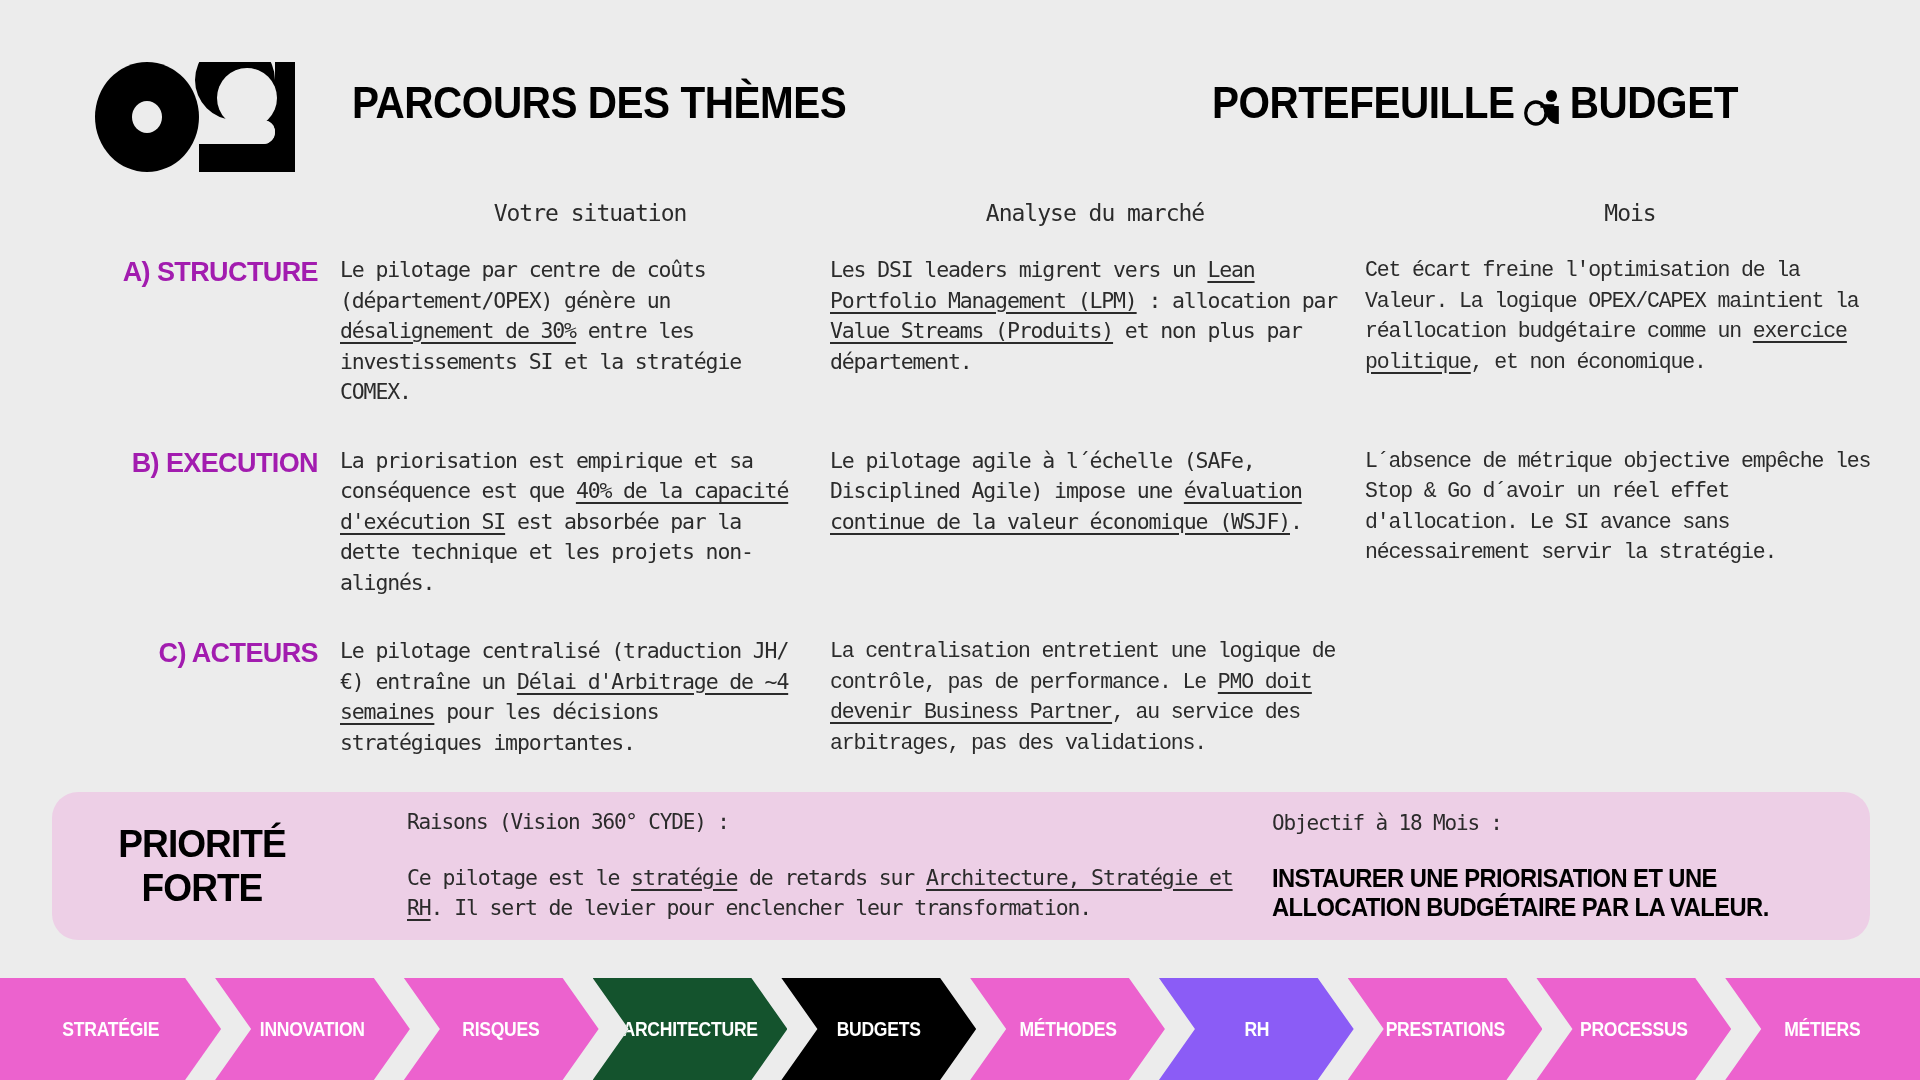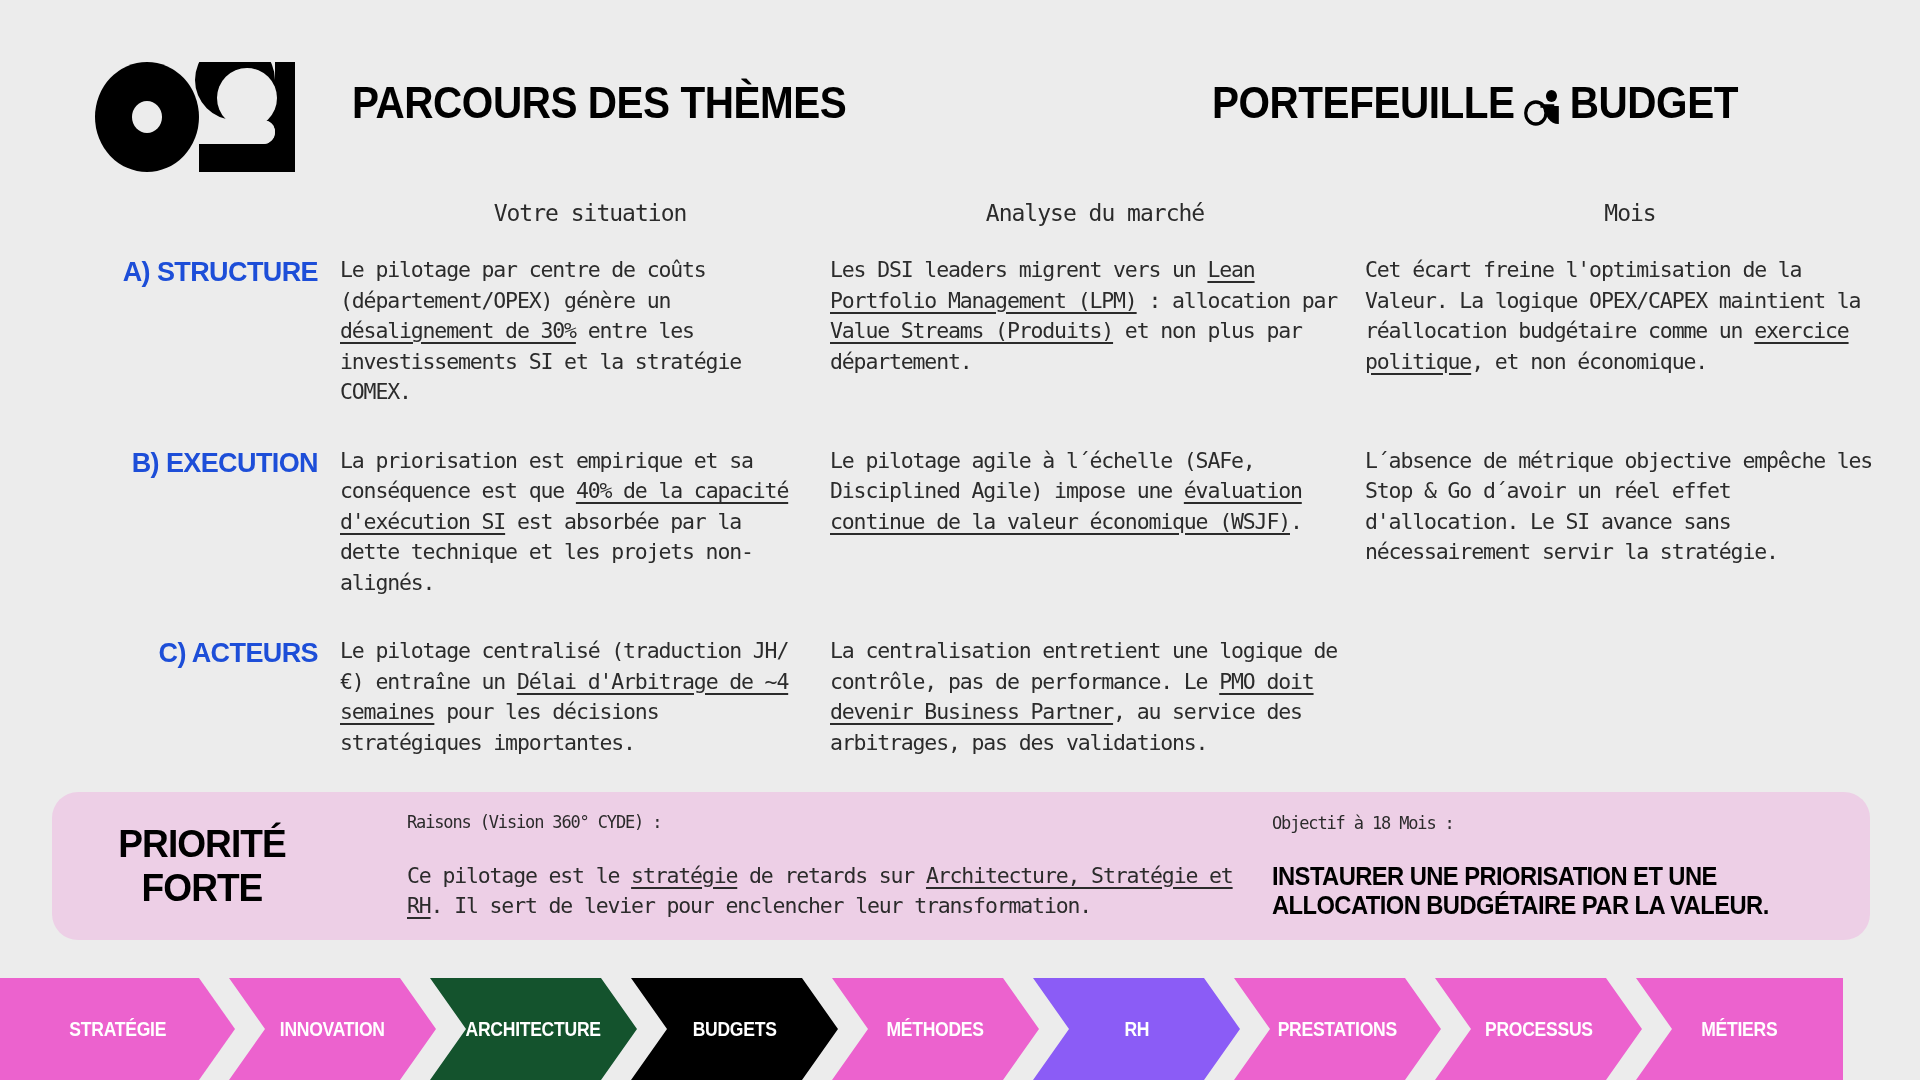--- a/index.html
+++ b/index.html
@@ -44,34 +44,34 @@
   }
   .ch1 { left:340px; width:500px; }
   .ch2 { left:830px; width:530px; }
   .ch3 { left:1365px; width:530px; }
 
   
   .rows { position:absolute; left:0; top:255px; width:1920px; }
   .row { position:relative; width:1920px; display:flex; }
   .row-label {
     width:340px; flex:none; text-align:right; padding-right:22px;
-    font-size:27px; font-weight:bold; letter-spacing:-0.6px; color:#1d4ed8;
+    font-size:27px; font-weight:bold; letter-spacing:-0.6px; color:#a21caf;
     white-space:nowrap;
   }
   .row-label .ltr { font-weight:bold; }
   .row-label .lname { font-weight:bold; }
   .cell {
     font-family:"DejaVu Sans Mono", monospace;
     font-size:21.5px; line-height:30.5px; color:#2b2b2b;
     letter-spacing:-1.15px;
     padding-right:22px;
   }
   .c1 { width:490px; flex:none; }
   .c2 { width:535px; flex:none; }
-  .c3 { width:545px; flex:none; }
+  .c3 { width:545px; flex:none;font-family:Liberation Mono, monospace; }
   .cell u { text-decoration:underline; text-underline-offset:4px; }
 
   .rowA { top:0px; }
   .rowB { margin-top:38px; }
   .rowC { margin-top:38px; }
   .rowA .row-label, .rowB .row-label, .rowC .row-label { padding-top:2px; }
 
   
   .banner {
     position:absolute; left:52px; top:792px; width:1818px; height:148px;
@@ -81,21 +81,21 @@
   .banner-title {
     width:300px; flex:none; text-align:center;
     font-size:39px; font-weight:bold; line-height:44px;
     letter-spacing:-1px; color:#000;
     transform:scaleX(0.95);
   }
   .banner-mid { width:900px; flex:none; padding-left:55px; }
   .banner-right { flex:1; padding-left:20px; }
   .b-label {
     font-family:"DejaVu Sans Mono", monospace;
-    font-size:17px; color:#2b2b2b; letter-spacing:-1.15px;
+    font-size:21px; color:#2b2b2b; letter-spacing:-1.15px;
     margin-bottom:29px;
   }
   .b-body {
     font-family:"DejaVu Sans Mono", monospace;
     font-size:21.5px; line-height:30px; color:#2b2b2b; letter-spacing:-1.15px;
   }
   .b-body u { text-decoration:underline; text-underline-offset:4px; }
   .b-goal {
     font-size:25px; font-weight:bold; line-height:29px;
     letter-spacing:-0.6px; color:#000;
@@ -236,20 +236,23 @@
     </div>
   </div>
 
   <div class="nav">
     <div class="chev" style="width: 235px; background: rgb(236, 98, 206);">
         <span class="lbl">STRATÉGIE</span>
       </div>
     <div class="chev" style="width: 207px; background: rgb(236, 98, 206);">
         <span class="lbl">INNOVATION</span>
       </div>
+    <div class="chev" style="width: 207px; background: rgb(236, 98, 206);">
+        <span class="lbl">RISQUES</span>
+      </div>
     <div class="chev" style="width: 207px; background: #14532d;">
         <span class="lbl">ARCHITECTURE</span>
       </div>
     <div class="chev active" style="width: 207px; background: rgb(0, 0, 0);">
         <span class="lbl">BUDGETS</span>
       </div>
     <div class="chev" style="width: 207px; background: rgb(236, 98, 206);">
         <span class="lbl">MÉTHODES</span>
       </div>
     <div class="chev" style="width: 207px; background: #8b5cf6;">

